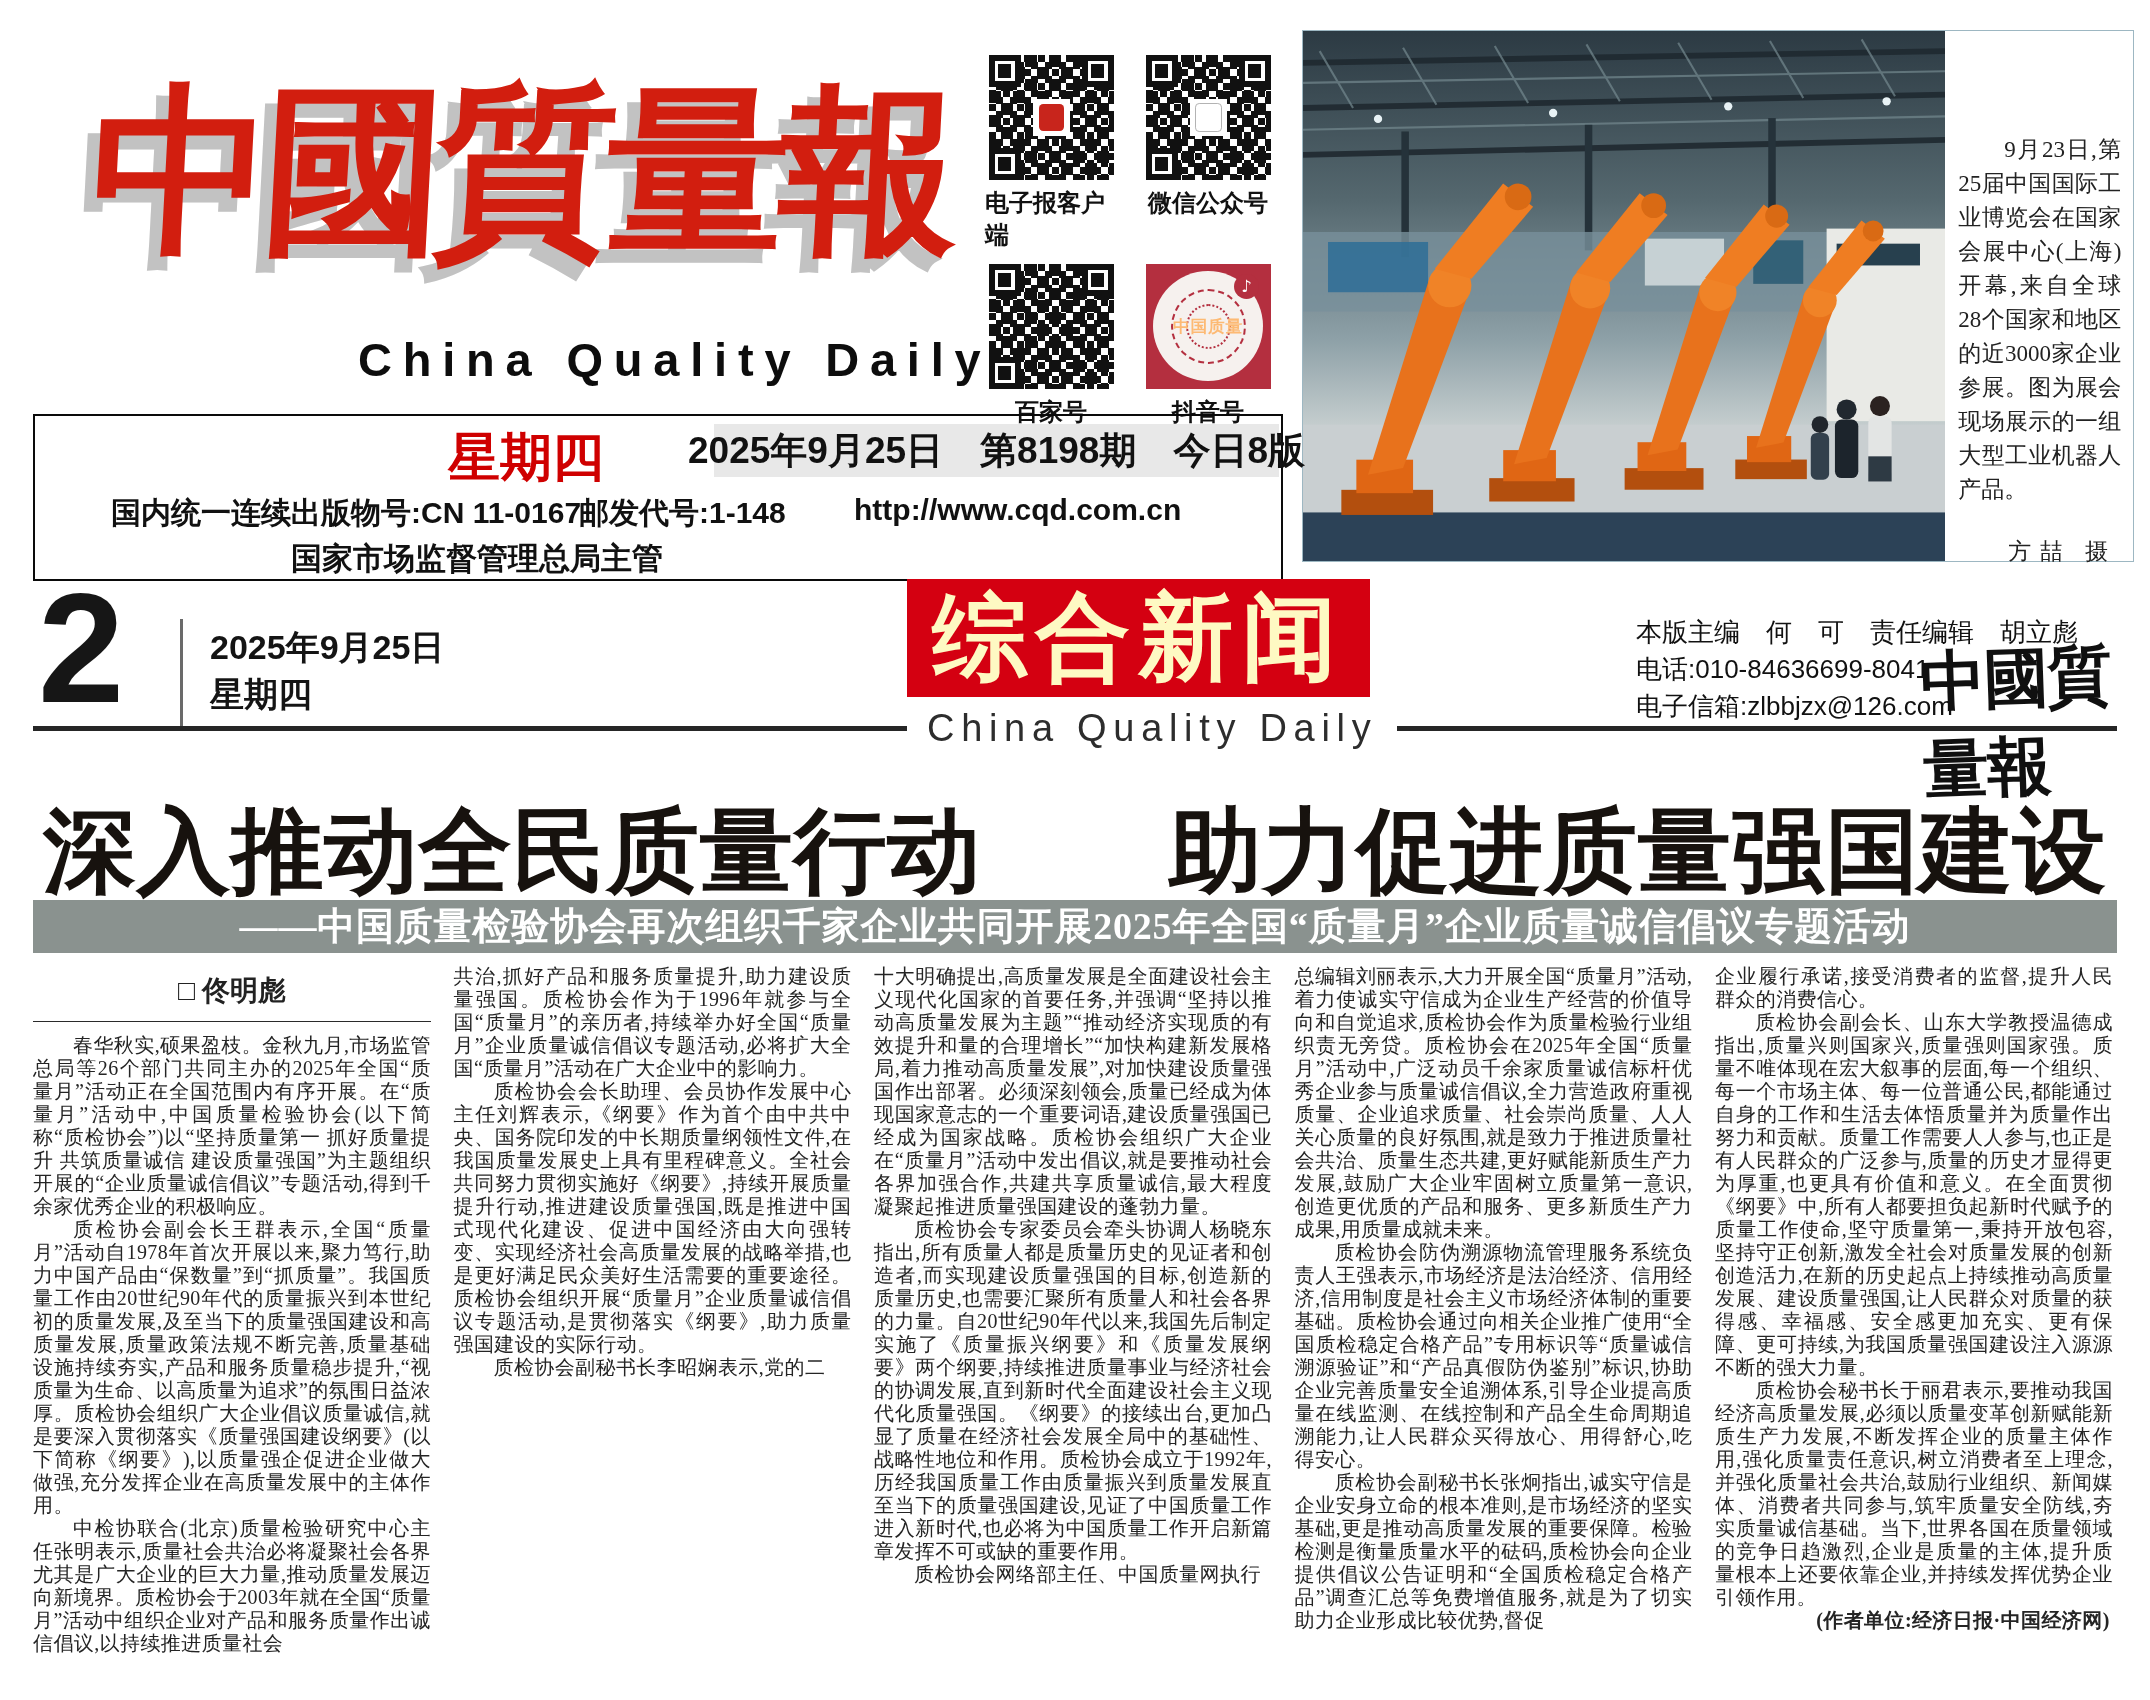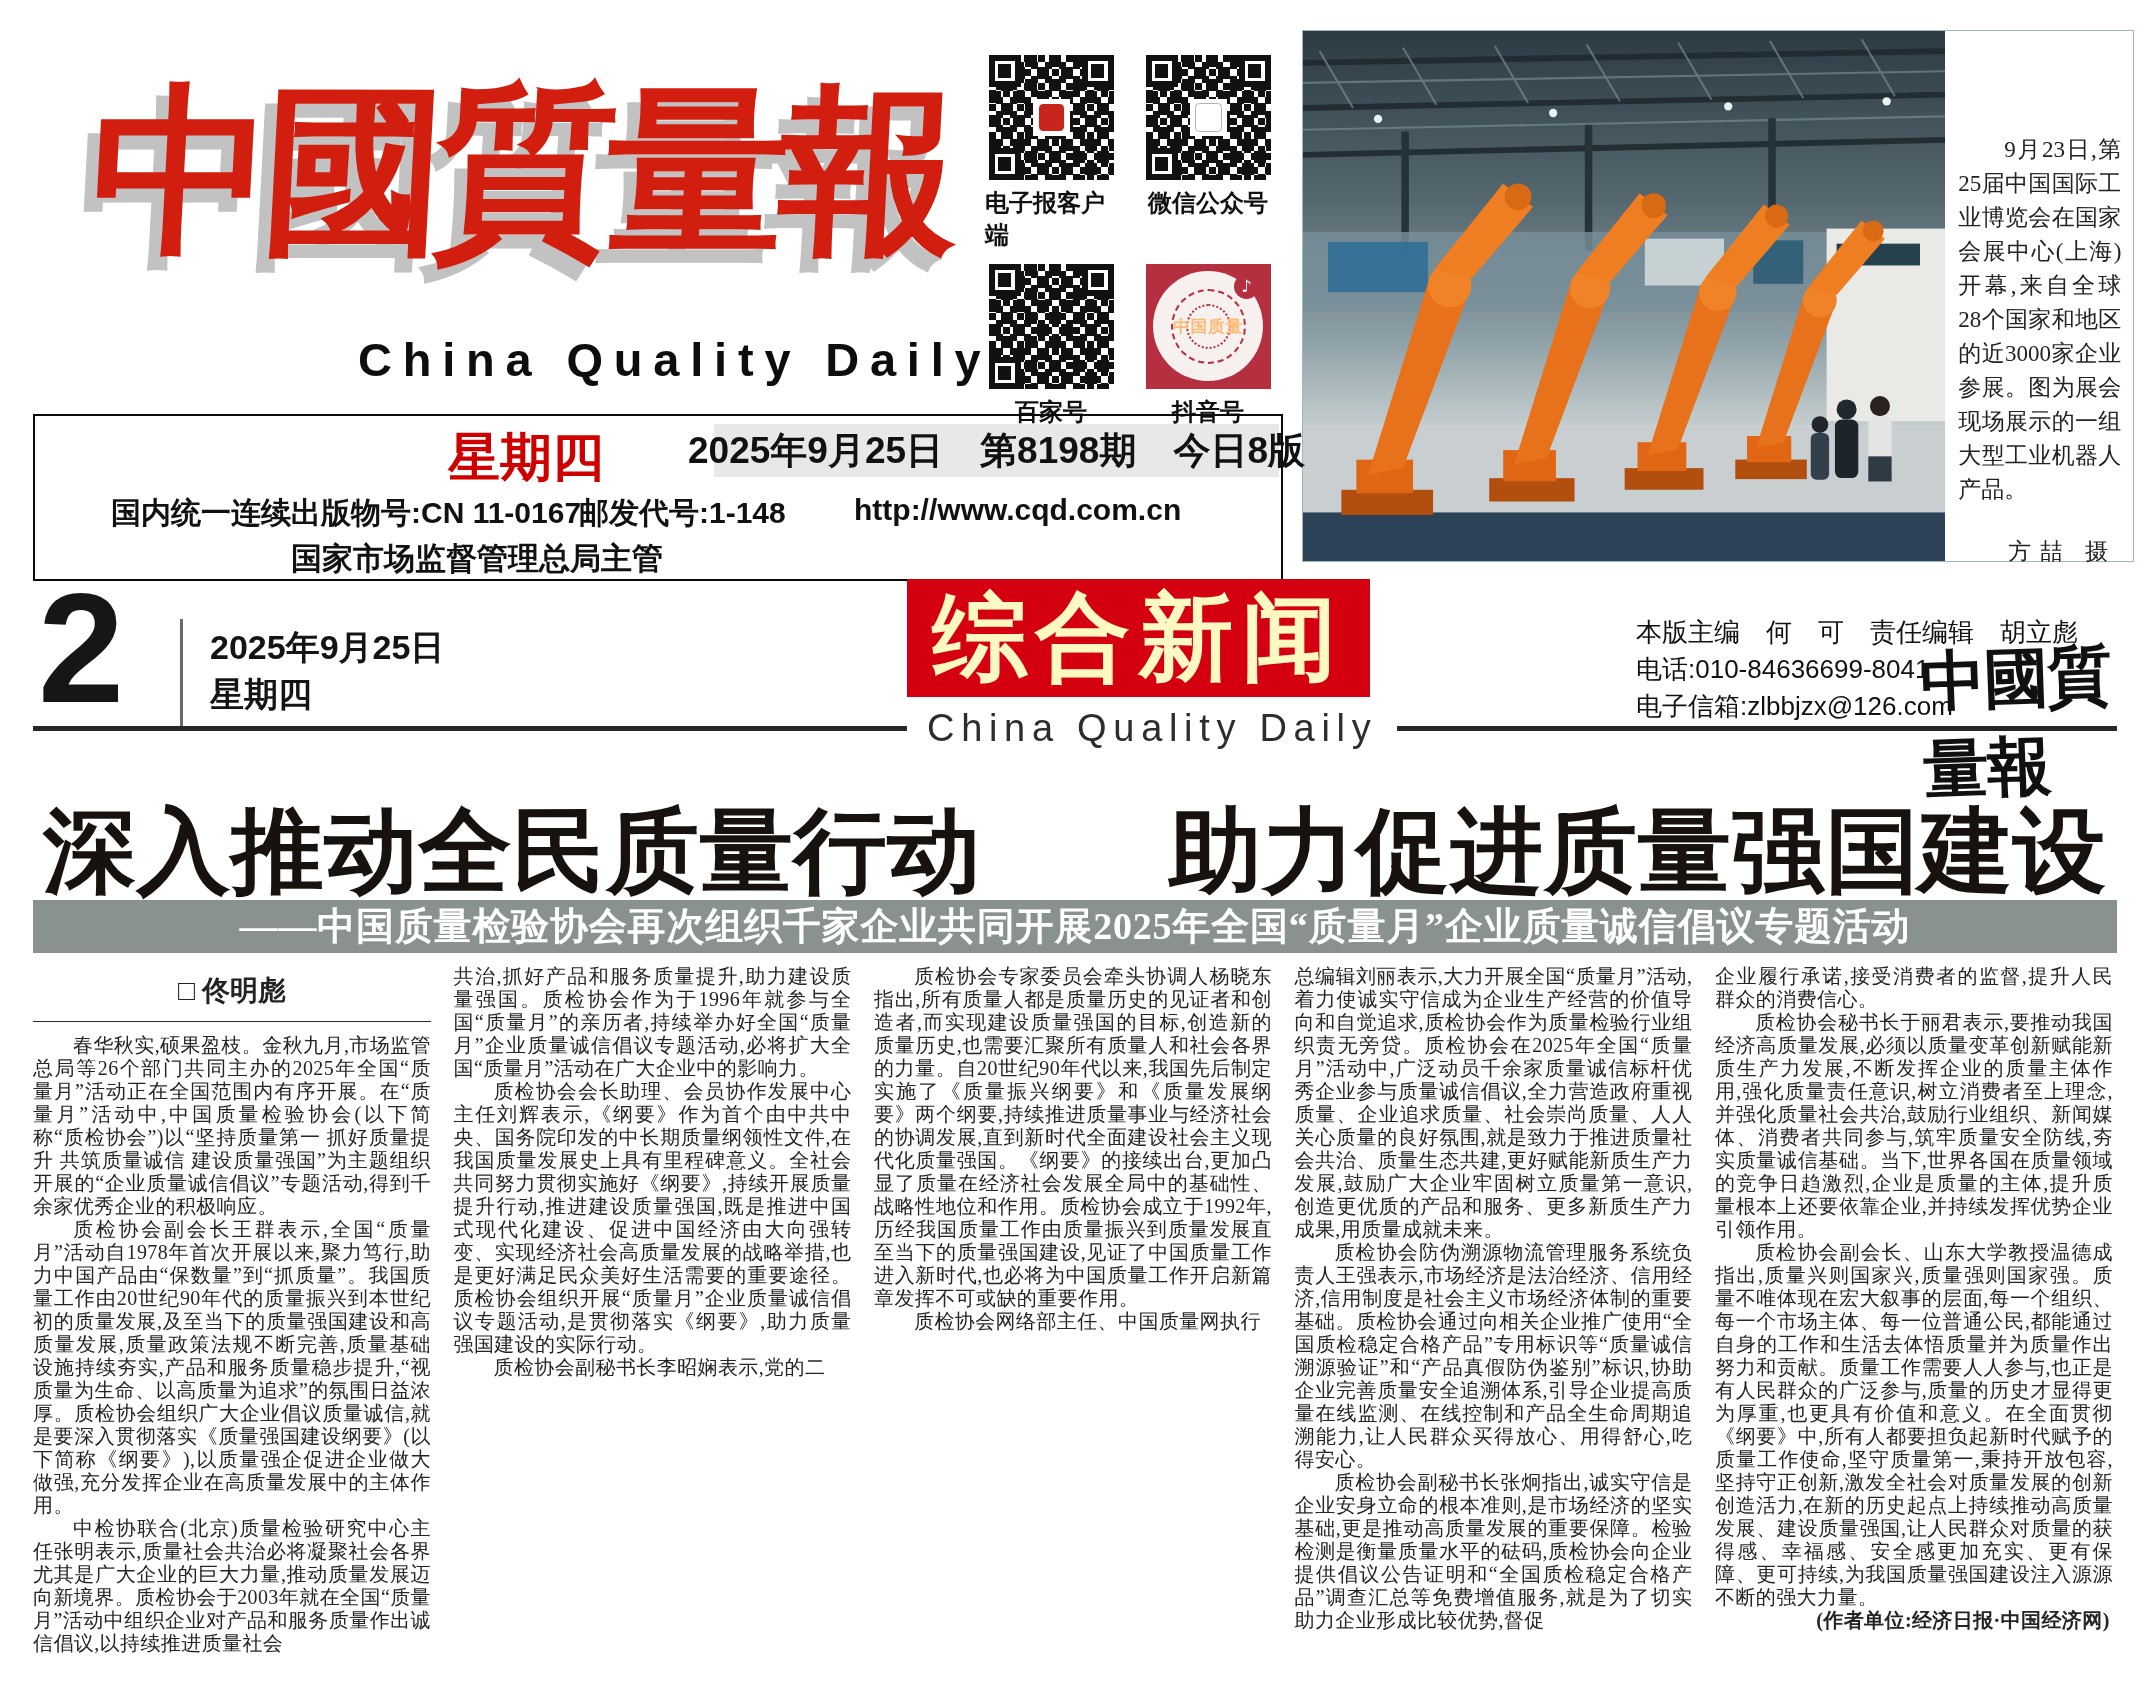--- a/index.html
+++ b/index.html
@@ -291,30 +291,31 @@
         <p class="para ind">春华秋实,硕果盈枝。金秋九月,市场监管总局等26个部门共同主办的2025年全国“质量月”活动正在全国范围内有序开展。在“质量月”活动中,中国质量检验协会(以下简称“质检协会”)以“坚持质量第一 抓好质量提升 共筑质量诚信 建设质量强国”为主题组织开展的“企业质量诚信倡议”专题活动,得到千余家优秀企业的积极响应。</p>
         <p class="para ind">质检协会副会长王群表示,全国“质量月”活动自1978年首次开展以来,聚力笃行,助力中国产品由“保数量”到“抓质量”。我国质量工作由20世纪90年代的质量振兴到本世纪初的质量发展,及至当下的质量强国建设和高质量发展,质量政策法规不断完善,质量基础设施持续夯实,产品和服务质量稳步提升,“视质量为生命、以高质量为追求”的氛围日益浓厚。质检协会组织广大企业倡议质量诚信,就是要深入贯彻落实《质量强国建设纲要》(以下简称《纲要》),以质量强企促进企业做大做强,充分发挥企业在高质量发展中的主体作用。</p>
         <p class="para ind">中检协联合(北京)质量检验研究中心主任张明表示,质量社会共治必将凝聚社会各界尤其是广大企业的巨大力量,推动质量发展迈向新境界。质检协会于2003年就在全国“质量月”活动中组织企业对产品和服务质量作出诚信倡议,以持续推进质量社会</p>
       </div>
       <div class="body-col">
         <p class="para">共治,抓好产品和服务质量提升,助力建设质量强国。质检协会作为于1996年就参与全国“质量月”的亲历者,持续举办好全国“质量月”企业质量诚信倡议专题活动,必将扩大全国“质量月”活动在广大企业中的影响力。</p>
         <p class="para ind">质检协会会长助理、会员协作发展中心主任刘辉表示,《纲要》作为首个由中共中央、国务院印发的中长期质量纲领性文件,在我国质量发展史上具有里程碑意义。全社会共同努力贯彻实施好《纲要》,持续开展质量提升行动,推进建设质量强国,既是推进中国式现代化建设、促进中国经济由大向强转变、实现经济社会高质量发展的战略举措,也是更好满足民众美好生活需要的重要途径。质检协会组织开展“质量月”企业质量诚信倡议专题活动,是贯彻落实《纲要》,助力质量强国建设的实际行动。</p>
         <p class="para ind">质检协会副秘书长李昭娴表示,党的二</p>
       </div>
       <div class="body-col">
+        <p class="para">十大明确提出,高质量发展是全面建设社会主义现代化国家的首要任务,并强调“坚持以推动高质量发展为主题”“推动经济实现质的有效提升和量的合理增长”“加快构建新发展格局,着力推动高质量发展”,对加快建设质量强国作出部署。必须深刻领会,质量已经成为体现国家意志的一个重要词语,建设质量强国已经成为国家战略。质检协会组织广大企业在“质量月”活动中发出倡议,就是要推动社会各界加强合作,共建共享质量诚信,最大程度凝聚起推进质量强国建设的蓬勃力量。</p>
         <p class="para ind">质检协会专家委员会牵头协调人杨晓东指出,所有质量人都是质量历史的见证者和创造者,而实现建设质量强国的目标,创造新的质量历史,也需要汇聚所有质量人和社会各界的力量。自20世纪90年代以来,我国先后制定实施了《质量振兴纲要》和《质量发展纲要》两个纲要,持续推进质量事业与经济社会的协调发展,直到新时代全面建设社会主义现代化质量强国。《纲要》的接续出台,更加凸显了质量在经济社会发展全局中的基础性、战略性地位和作用。质检协会成立于1992年,历经我国质量工作由质量振兴到质量发展直至当下的质量强国建设,见证了中国质量工作进入新时代,也必将为中国质量工作开启新篇章发挥不可或缺的重要作用。</p>
         <p class="para ind">质检协会网络部主任、中国质量网执行</p>
       </div>
       <div class="body-col">
         <p class="para">总编辑刘丽表示,大力开展全国“质量月”活动,着力使诚实守信成为企业生产经营的价值导向和自觉追求,质检协会作为质量检验行业组织责无旁贷。质检协会在2025年全国“质量月”活动中,广泛动员千余家质量诚信标杆优秀企业参与质量诚信倡议,全力营造政府重视质量、企业追求质量、社会崇尚质量、人人关心质量的良好氛围,就是致力于推进质量社会共治、质量生态共建,更好赋能新质生产力发展,鼓励广大企业牢固树立质量第一意识,创造更优质的产品和服务、更多新质生产力成果,用质量成就未来。</p>
         <p class="para ind">质检协会防伪溯源物流管理服务系统负责人王强表示,市场经济是法治经济、信用经济,信用制度是社会主义市场经济体制的重要基础。质检协会通过向相关企业推广使用“全国质检稳定合格产品”专用标识等“质量诚信溯源验证”和“产品真假防伪鉴别”标识,协助企业完善质量安全追溯体系,引导企业提高质量在线监测、在线控制和产品全生命周期追溯能力,让人民群众买得放心、用得舒心,吃得安心。</p>
         <p class="para ind">质检协会副秘书长张炯指出,诚实守信是企业安身立命的根本准则,是市场经济的坚实基础,更是推动高质量发展的重要保障。检验检测是衡量质量水平的砝码,质检协会向企业提供倡议公告证明和“全国质检稳定合格产品”调查汇总等免费增值服务,就是为了切实助力企业形成比较优势,督促</p>
       </div>
       <div class="body-col">
         <p class="para">企业履行承诺,接受消费者的监督,提升人民群众的消费信心。</p>
+        <p class="para ind">质检协会副会长、山东大学教授温德成指出,质量兴则国家兴,质量强则国家强。质量不唯体现在宏大叙事的层面,每一个组织、每一个市场主体、每一位普通公民,都能通过自身的工作和生活去体悟质量并为质量作出努力和贡献。质量工作需要人人参与,也正是有人民群众的广泛参与,质量的历史才显得更为厚重,也更具有价值和意义。在全面贯彻《纲要》中,所有人都要担负起新时代赋予的质量工作使命,坚守质量第一,秉持开放包容,坚持守正创新,激发全社会对质量发展的创新创造活力,在新的历史起点上持续推动高质量发展、建设质量强国,让人民群众对质量的获得感、幸福感、安全感更加充实、更有保障、更可持续,为我国质量强国建设注入源源不断的强大力量。</p>
         <p class="para ind">质检协会秘书长于丽君表示,要推动我国经济高质量发展,必须以质量变革创新赋能新质生产力发展,不断发挥企业的质量主体作用,强化质量责任意识,树立消费者至上理念,并强化质量社会共治,鼓励行业组织、新闻媒体、消费者共同参与,筑牢质量安全防线,夯实质量诚信基础。当下,世界各国在质量领域的竞争日趋激烈,企业是质量的主体,提升质量根本上还要依靠企业,并持续发挥优势企业引领作用。</p>
-        <p class="para ind">质检协会副会长、山东大学教授温德成指出,质量兴则国家兴,质量强则国家强。质量不唯体现在宏大叙事的层面,每一个组织、每一个市场主体、每一位普通公民,都能通过自身的工作和生活去体悟质量并为质量作出努力和贡献。质量工作需要人人参与,也正是有人民群众的广泛参与,质量的历史才显得更为厚重,也更具有价值和意义。在全面贯彻《纲要》中,所有人都要担负起新时代赋予的质量工作使命,坚守质量第一,秉持开放包容,坚持守正创新,激发全社会对质量发展的创新创造活力,在新的历史起点上持续推动高质量发展、建设质量强国,让人民群众对质量的获得感、幸福感、安全感更加充实、更有保障、更可持续,为我国质量强国建设注入源源不断的强大力量。</p>
         <p class="para credit">(作者单位:经济日报·中国经济网)</p>
       </div>
     </div>
 
 </div>
 
 
 </body></html>

